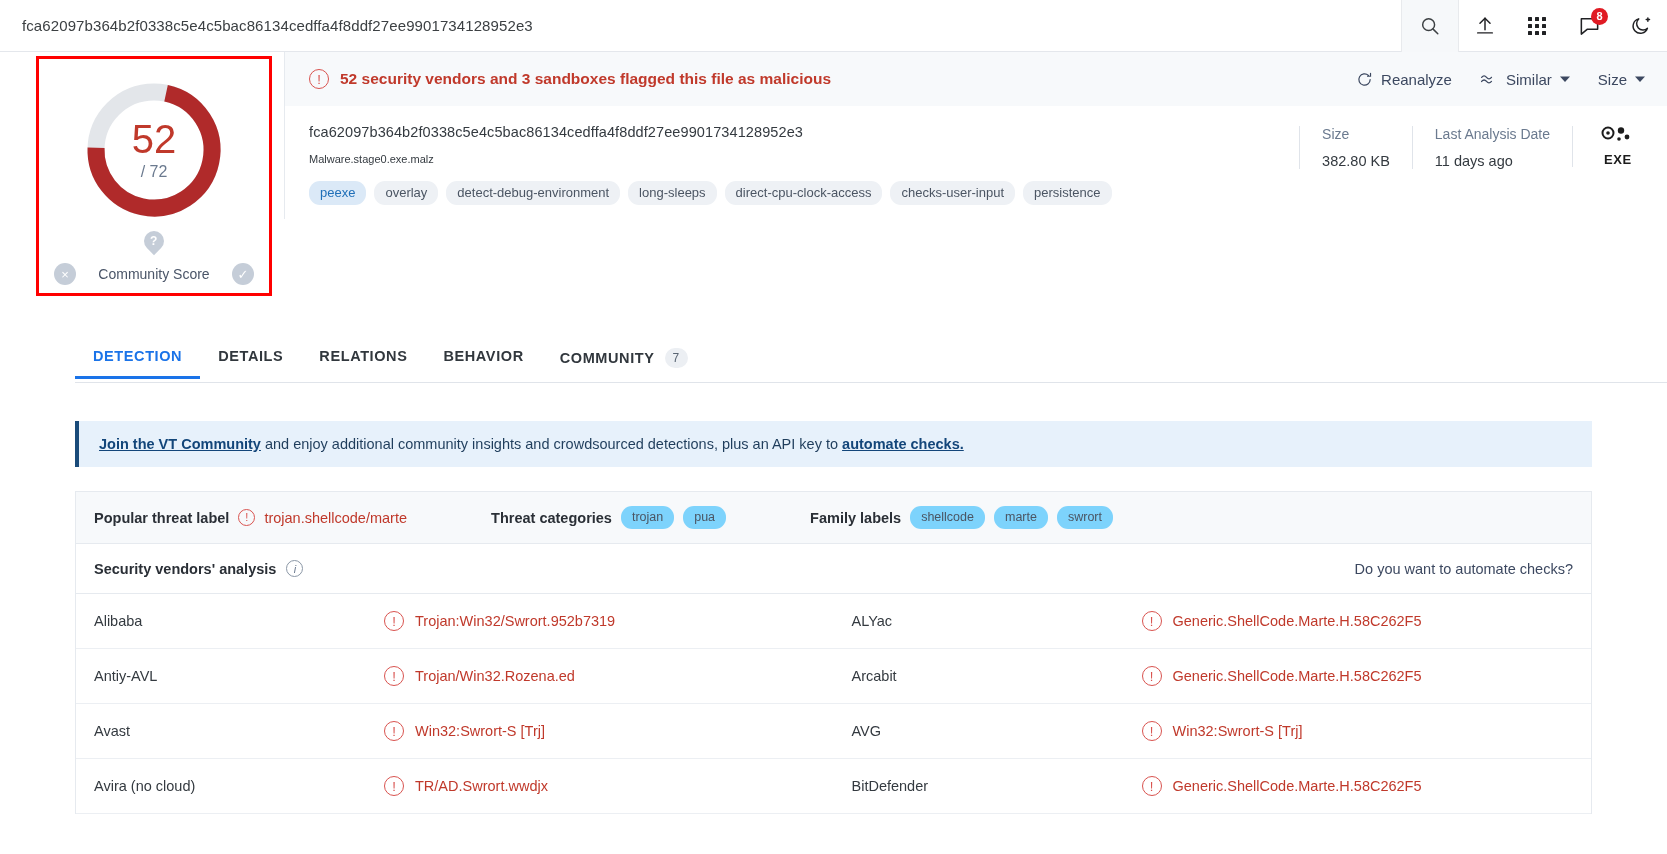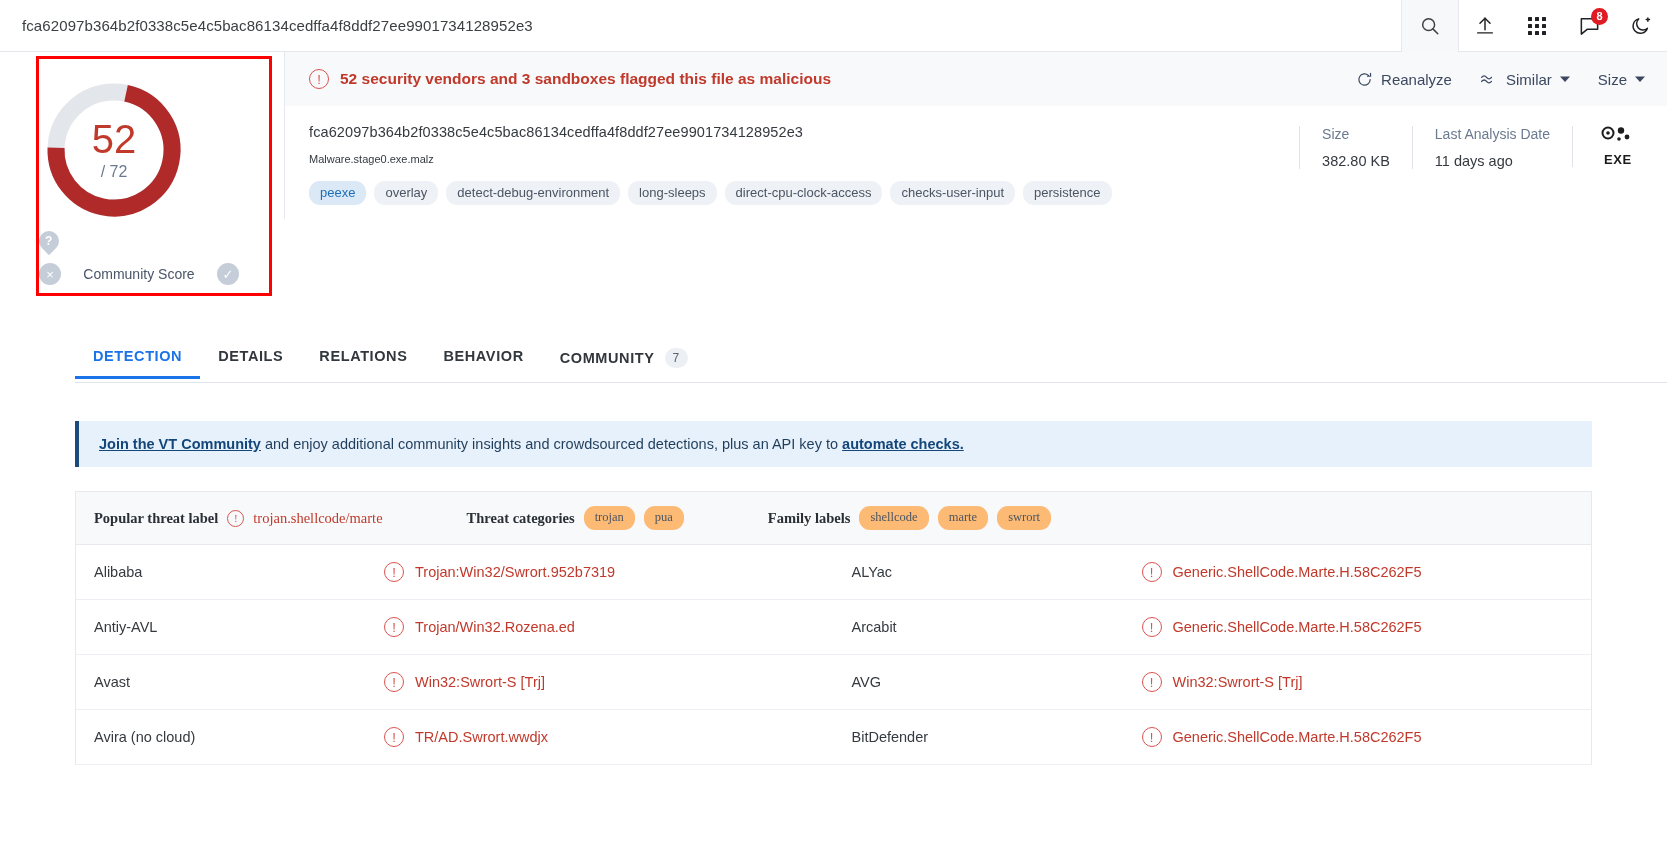--- a/index.html
+++ b/index.html
@@ -62,21 +62,21 @@
 
   
   .score-card {
     width: 236px;
     margin: 4px 0 0 36px;
     border: 3px solid #ff0000;
     background: #fff;
     padding: 12px 0 10px 0;
     display: flex;
     flex-direction: column;
-    align-items: flex-start;
+    align-items: center;
     height: 240px;
     flex: 0 0 auto;
   }
   .donut-wrap { position: relative; width: 150px; height: 150px; margin-top: 4px; }
   .donut-center {
     position: absolute; inset: 0;
     display: flex; flex-direction: column;
     align-items: center; justify-content: center;
   }
   .donut-num { font-size: 40px; color: #c0392b; line-height: 1; font-weight: 400; }
@@ -195,27 +195,26 @@
   .vt-banner a { color: #13467a; font-weight: bold; text-decoration: underline; }
 
   
   .card { margin: 24px 75px 0 75px; border: 1px solid #e6eaef; border-bottom: none; }
   .threat-row {
     background: #f7f9fb;
     display: flex; align-items: center;
     padding: 14px 18px;
     border-bottom: 1px solid #e6eaef;
     font-size: 14.5px;
-    font-family: Liberation Serif, serif;
   }
   .tr-block { display: flex; align-items: center; gap: 9px; }
   .tr-k { font-weight: bold; color: #2a2f36; }
   .tr-v-red { color: #c0392b; }
   .chip {
-    background: #fdba74; color: #4b5563;
+    background: #7dd3fc; color: #4b5563;
     border-radius: 11px; padding: 4px 11px 5px; font-size: 12.5px;
   }
   .sp-1 { margin-left: 84px; }
   .sp-2 { margin-left: 84px; }
 
   .vendors-head {
     display: flex; align-items: center;
     padding: 16px 18px;
     border-bottom: 1px solid #e6eaef;
     font-size: 14.5px;
@@ -437,20 +436,25 @@
       <span class="chip">pua</span>
     </div>
     <div class="tr-block sp-2">
       <span class="tr-k">Family labels</span>
       <span class="chip">shellcode</span>
       <span class="chip">marte</span>
       <span class="chip">swrort</span>
     </div>
   </div>
 
+  <div class="vendors-head">
+    <span class="vh-title">Security vendors' analysis</span>
+    <span class="info-i">i</span>
+    <span class="vh-right">Do you want to automate checks?</span>
+  </div>
 
   <div class="vrow">
     <div class="vcol">
       <div class="vcell name">Alibaba</div>
       <div class="vcell res">
         <span class="excl">
             <span>!</span>
           </span>
         <span class="res-text">Trojan:Win32/Swrort.952b7319</span>
       </div>

